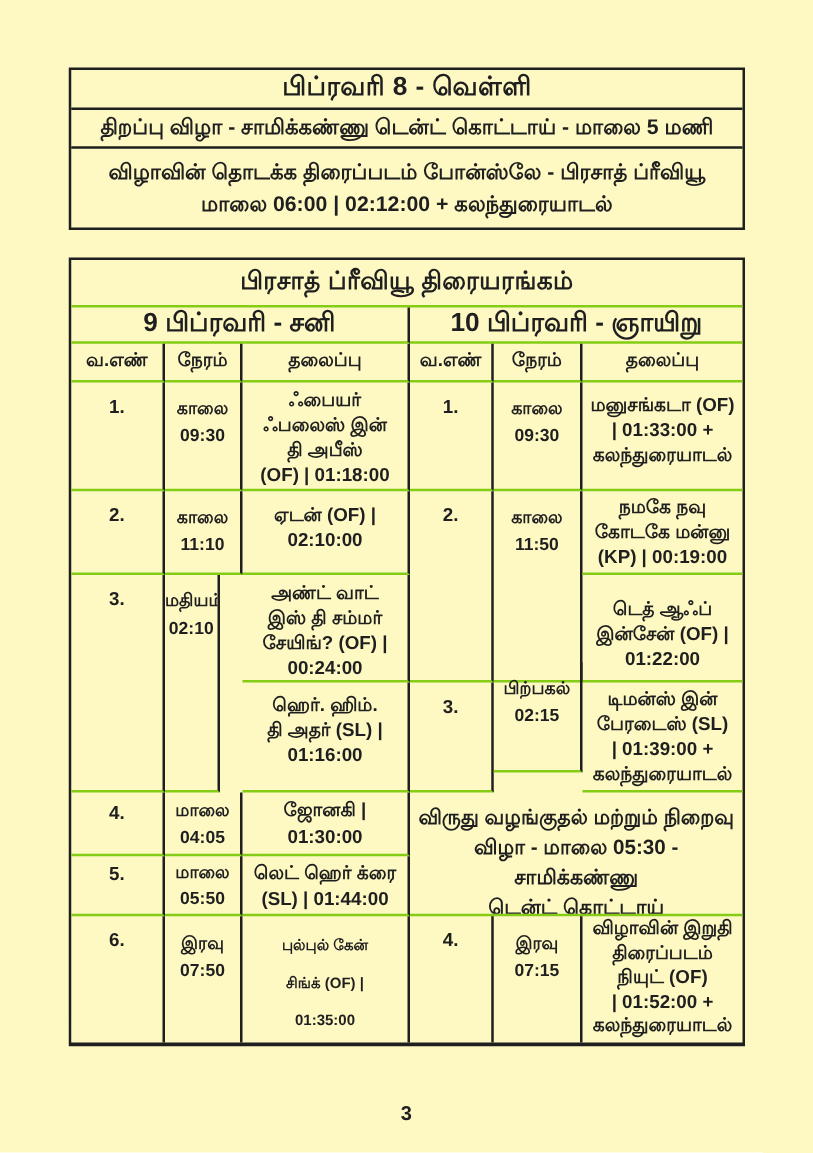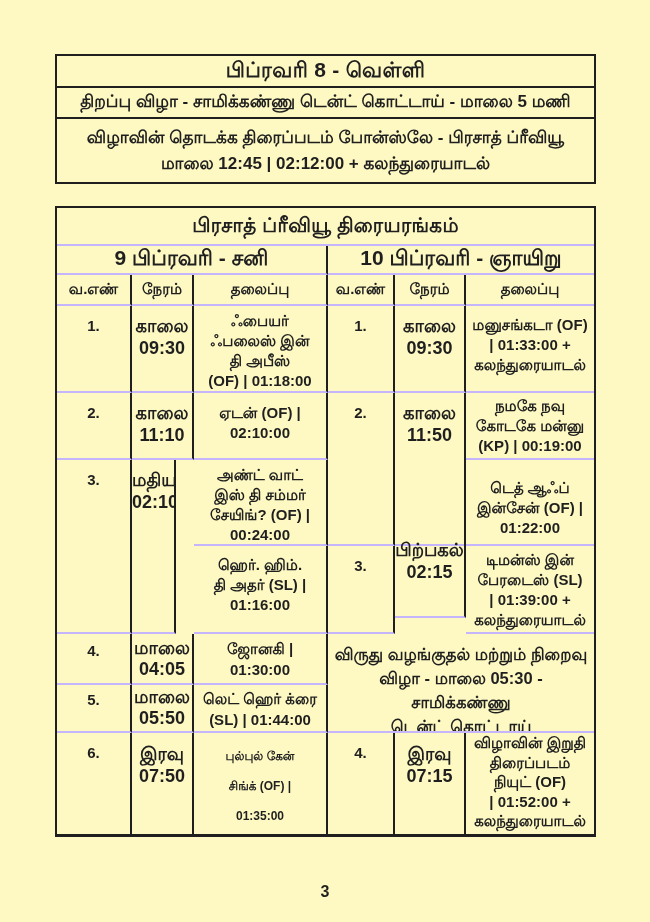--- a/index.html
+++ b/index.html
@@ -19,46 +19,46 @@
   .hr1{height:32px;border-bottom:2px solid #1f1f1f;font-size:21px;letter-spacing:.3px;}
   .hr2{height:31px;border-bottom:2px solid #1f1f1f;font-size:17px;}
   .hr3{flex:1;font-size:17px;line-height:26px;}
   
   .tbl{
     position:absolute;left:55px;top:206px;width:537px;height:626px;
     border:2px solid #1f1f1f;border-bottom-width:3px;box-sizing:content-box;
   }
   .cell{
     position:absolute;box-sizing:border-box;
-    border-right:2px solid #1f1f1f;border-bottom:2px solid #c4b5fd;
+    border-right:2px solid #1f1f1f;border-bottom:2px solid #84cc16;
     text-align:center;white-space:pre-line;overflow:hidden;
   }
   .er{border-right:none;}
   .eb{border-bottom:none;}
   .vc{display:flex;align-items:center;justify-content:center;}
   .t-title{font-size:20px;letter-spacing:.3px;}
   .t-date{font-size:21px;}
   .t-head{font-size:15px;}
   .t-num{font-size:15px;padding-top:11px;}
-  .t-time{font-size:18px;line-height:22px;padding-top:9px;}
+  .t-time{font-size:14px;line-height:22px;padding-top:9px;}
   .t-mov{font-size:15px;line-height:20px;padding-top:7px;}
   .t-mov-lg{font-size:12px;line-height:30px;padding-top:8px;}
   .t-notice{font-size:16.5px;line-height:24px;padding-top:8px;}
   .pageno{position:absolute;left:0;right:0;top:883px;text-align:center;font-size:16px;}
 </style>
 </head>
 <body>
 
 <div class="page">
 
   <div class="hbox">
     <div class="hrow hr1">பிப்ரவரி 8 - வெள்ளி</div>
     <div class="hrow hr2">திறப்பு விழா - சாமிக்கண்ணு டென்ட் கொட்டாய் - மாலை 5 மணி</div>
     <div class="hrow hr3">விழாவின் தொடக்க திரைப்படம் போன்ஸ்லே - பிரசாத் ப்ரீவியூ
-மாலை 12:45 | 02:12:00 + கலந்துரையாடல்</div>
+மாலை 06:00 | 02:12:00 + கலந்துரையாடல்</div>
   </div>
 
   <div class="tbl">
 
     <div class="cell vc t-title er" style="left:0;top:0;width:537px;height:38px">பிரசாத் ப்ரீவியூ திரையரங்கம்</div>
 
     <div class="cell vc t-date" style="left:0;top:38px;width:271px;height:29px">9 பிப்ரவரி - சனி</div>
     <div class="cell vc t-date er" style="left:271px;top:38px;width:266px;height:29px">10 பிப்ரவரி - ஞாயிறு</div>
 
     <div class="cell vc t-head" style="left:0;top:67px;width:75px;height:31px">வ.எண்</div>

